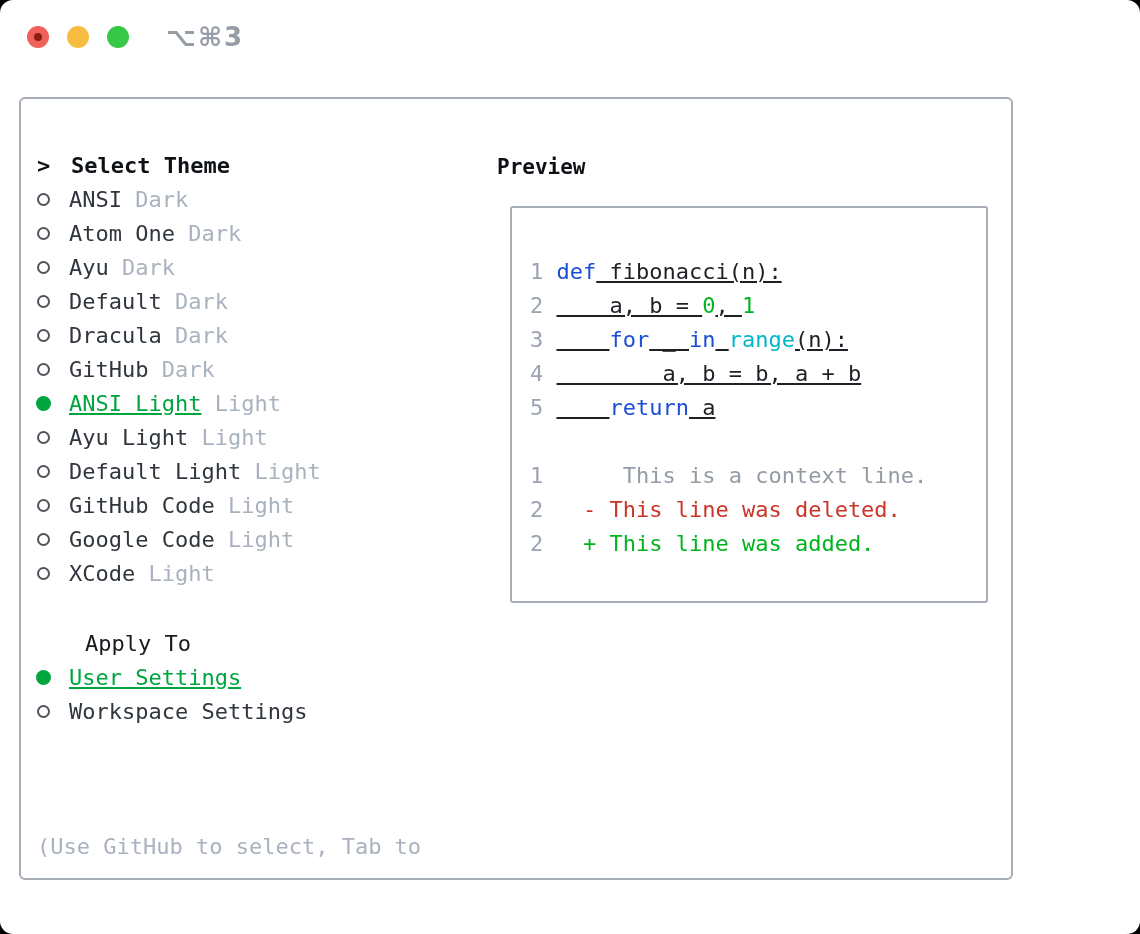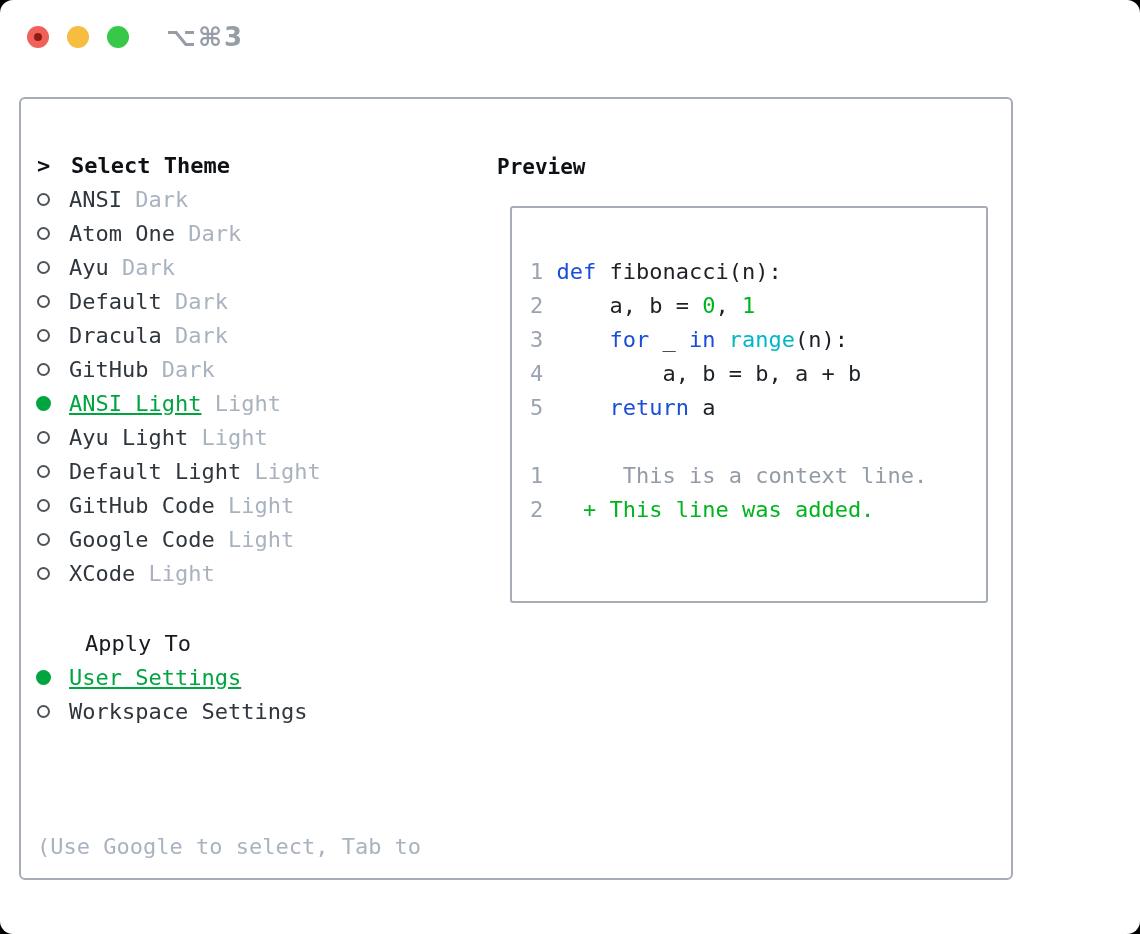--- a/index.html
+++ b/index.html
@@ -63,21 +63,21 @@
     position:absolute;left:489px;top:107px;width:478px;height:397px;
     border:2px solid var(--border-gray,#a6adb7);border-radius:3px;
     box-sizing:border-box;background:#fff;
     padding:47px 0 0 18px;overflow:hidden;
   }
   .pline{height:34px;line-height:34px;font-size:22px;white-space:pre;}
   .lnum{display:inline-block;width:2ch;color:var(--line-number-gray,#9aa3b0);}
   .tok-kw{color:var(--keyword-blue,#1a4ed9);}
   .tok-lit{color:var(--literal-green,#00b41e);}
   .tok-builtin{color:var(--builtin-cyan,#00b7c9);}
-  .tok-plain{color:var(--code-text,#1d2126);}
+  .tok-plain{color:var(--code-text,#1d2126);text-decoration:underline;}
   .dline-context{color:var(--context-gray,#939ca6);}
   .dline-deleted{color:var(--deleted-red,#c93528);}
   .dline-added{color:var(--added-green,#00b41e);}
   .spacer-line{height:34px;}
 </style>
 </head>
 <body>
 
 <div class="stage">
   <div class="window">
@@ -119,35 +119,36 @@
           <span class="marker"></span>
           <span class="subhdr">Apply To</span>
         </div>
         <div>
             <div class="row"><span class="marker"><span class="circle filled"></span></span><span class="name selected">User Settings</span></div>
             <div class="row"><span class="marker"><span class="circle"></span></span><span class="name">Workspace Settings</span></div>
           </div>
       </div>
 
       <div class="hint">
-        <div>(Use Google to select, Tab to</div>
+        <div>(Use GitHub to select, Tab to</div>
         <div>change focus)</div>
       </div>
 
       <div class="preview-title">Preview</div>
       <div class="preview-box">
         <div>
             <div class="pline"><span class="lnum">1</span><span class="tok-kw">def</span><span class="tok-plain"> fibonacci(n):</span></div>
             <div class="pline"><span class="lnum">2</span><span class="tok-plain">    a, b = </span><span class="tok-lit">0</span><span class="tok-plain">, </span><span class="tok-lit">1</span></div>
             <div class="pline"><span class="lnum">3</span><span class="tok-plain">    </span><span class="tok-kw">for</span><span class="tok-plain"> _ </span><span class="tok-kw">in</span><span class="tok-plain"> </span><span class="tok-builtin">range</span><span class="tok-plain">(n):</span></div>
             <div class="pline"><span class="lnum">4</span><span class="tok-plain">        a, b = b, a + b</span></div>
             <div class="pline"><span class="lnum">5</span><span class="tok-plain">    </span><span class="tok-kw">return</span><span class="tok-plain"> a</span></div>
           </div>
         <div class="spacer-line"></div>
         <div>
             <div class="pline"><span class="lnum">1</span><span class="dline-context">     This is a context line.</span></div>
+            <div class="pline"><span class="lnum">2</span><span class="dline-deleted">  - This line was deleted.</span></div>
             <div class="pline"><span class="lnum">2</span><span class="dline-added">  + This line was added.</span></div>
           </div>
       </div>
 
     </div>
   </div>
 </div>
 
 </body></html>

